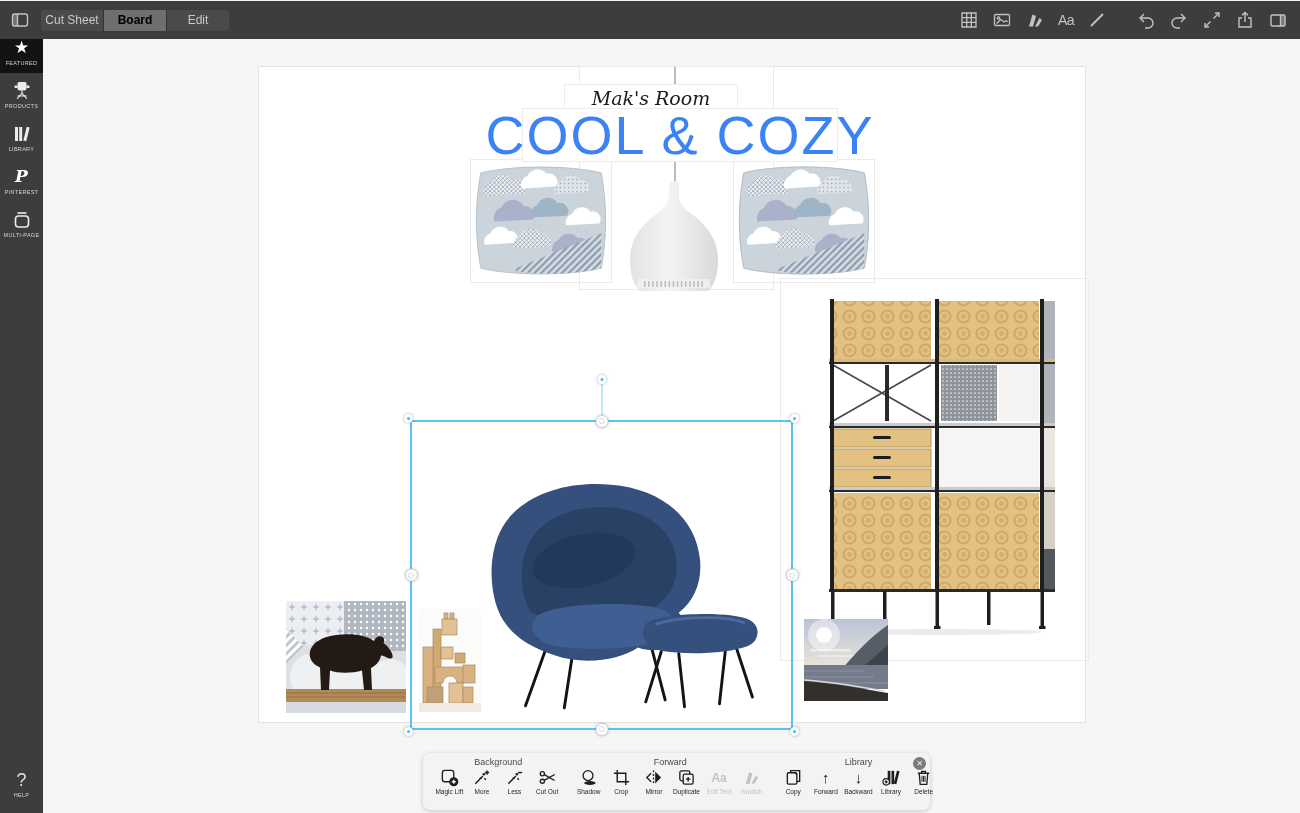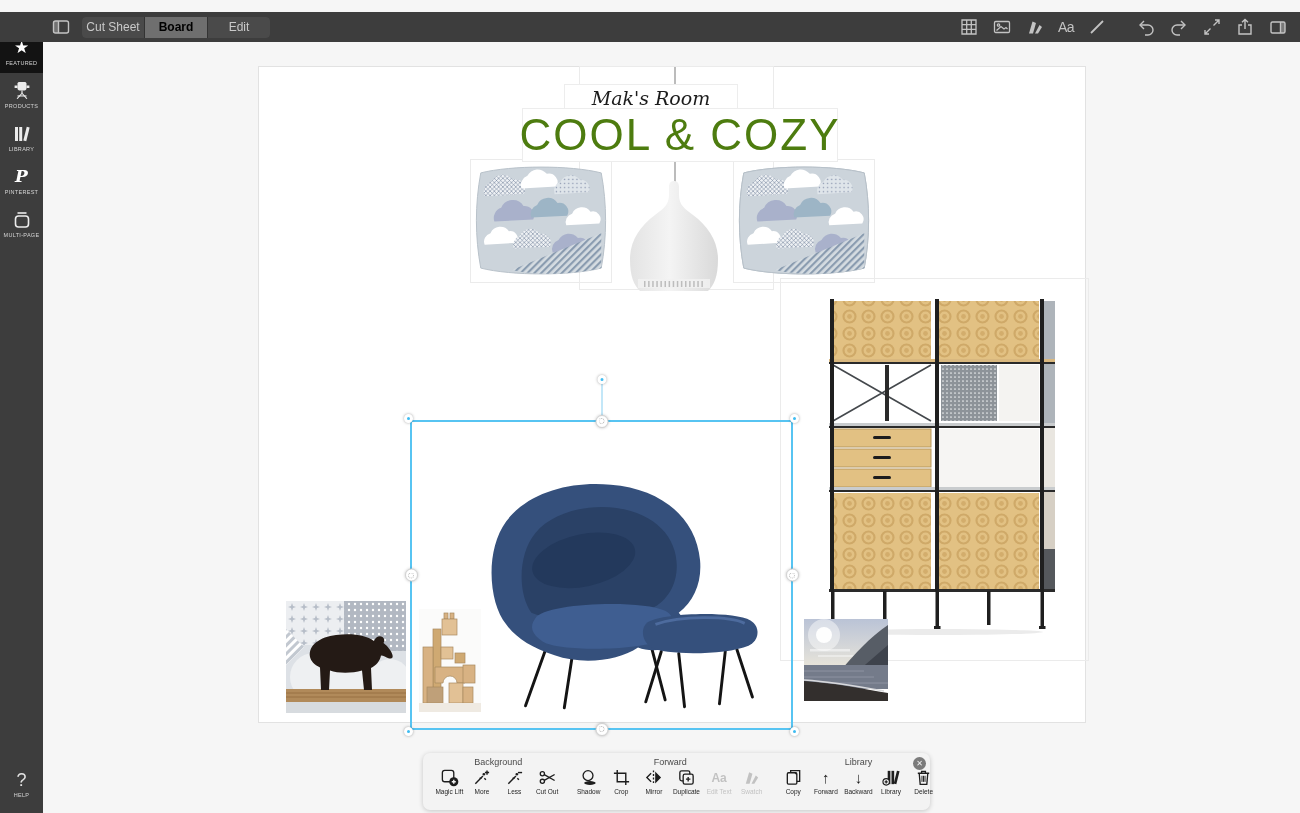--- a/index.html
+++ b/index.html
@@ -2,21 +2,21 @@
 <html><head>
 <meta charset="utf-8">
 <style>
   * { box-sizing: border-box; }
   html,body { margin:0; padding:0; }
   body { font-family:"Liberation Sans",sans-serif; background:#222; }
   #app { position:relative; width:1300px; height:813px; background:#f6f6f6; overflow:hidden; }
   button { background:none; border:none; padding:0; font-family:inherit; cursor:default; }
 
   
-  #topbar { position:absolute; top:12px; left:0; right:0; height:30px; background:#3d3d3d; display:flex; align-items:center; z-index:40;padding-left:41px; }
+  #topbar { position:absolute; top:1px; left:0; right:0; height:38px; background:#3d3d3d; display:flex; align-items:center; z-index:40; }
   .tb-toggle { margin-left:10px; width:22px; height:20px; color:#c3c3c3; display:flex; align-items:center; }
   .seg { display:flex; height:21px; margin-left:9px; background:#333; border-radius:4px; overflow:hidden; gap:1px; }
   .seg button { width:62px; background:#4a4a4a; color:#c9c9c9; font-size:12px; }
   .seg button.sel { background:#6f6f6f; color:#000000; font-weight:bold; }
   .tb-right { margin-left:auto; display:flex; align-items:center; gap:13px; padding-right:12px; }
   .tb-icon { width:20px; height:20px; color:#c3c3c3; display:block; }
   .tb-aa { color:#c3c3c3; font-size:14px; letter-spacing:-0.5px; }
   .gap-left { margin-left:16px; }
 
   
@@ -32,21 +32,21 @@
   .q-glyph { font-size:18px; color:#e2e2e2; line-height:18px; }
 
   
   #canvas { position:absolute; left:258px; top:66px; width:828px; height:657px; background:#fff; border:1px solid #e2e2e2; z-index:1; }
   .fbox { position:absolute; border:1px solid #ebebeb; pointer-events:none; }
   .citem { position:absolute; }
   .room-label { position:absolute; left:305px; top:17px; width:174px; height:27px; border:1px solid #ededed;
     display:flex; align-items:center; justify-content:center; font-family:"DejaVu Serif",serif; font-style:italic;
     font-size:19px; color:#1c1c1c; background:#fff; }
   .headline { position:absolute; left:263px; top:41px; width:316px; height:54px; border:1px solid #ededed;
-    display:flex; align-items:center; justify-content:center; font-size:44px; letter-spacing:2px; color:#4d7c0f; background:#fff; white-space:nowrap; }
+    display:flex; align-items:center; justify-content:center; font-size:54px; letter-spacing:2px; color:#3b82f6; background:#fff; white-space:nowrap; }
   .lamp-cord { position:absolute; left:415px; top:0; width:2px; height:118px; background:#bcbcbc; }
 
   
   #selection { position:absolute; left:410px; top:420px; width:383px; height:310px; border:2px solid #57c4f2; z-index:20; }
   .h { position:absolute; border-radius:50%; }
   .h.blue { width:9px; height:9px; background:#3fbcf1; border:3px solid #fff; box-shadow:0 0 3px rgba(0,0,0,.35); }
   .h.white { width:13px; height:13px; background:#fff; border:1px solid #d2d2d2; box-shadow:0 0 3px rgba(0,0,0,.25); }
   .h.white::after { content:""; position:absolute; inset:2.5px; border-radius:50%; border:1px dotted #b8b8b8; }
   .rot-line { position:absolute; left:50%; top:-40px; width:2px; height:40px; background:#c3e7f8; transform:translateX(-50%); }
   .rot-h { position:absolute; left:50%; top:-47px; transform:translateX(-50%); }

